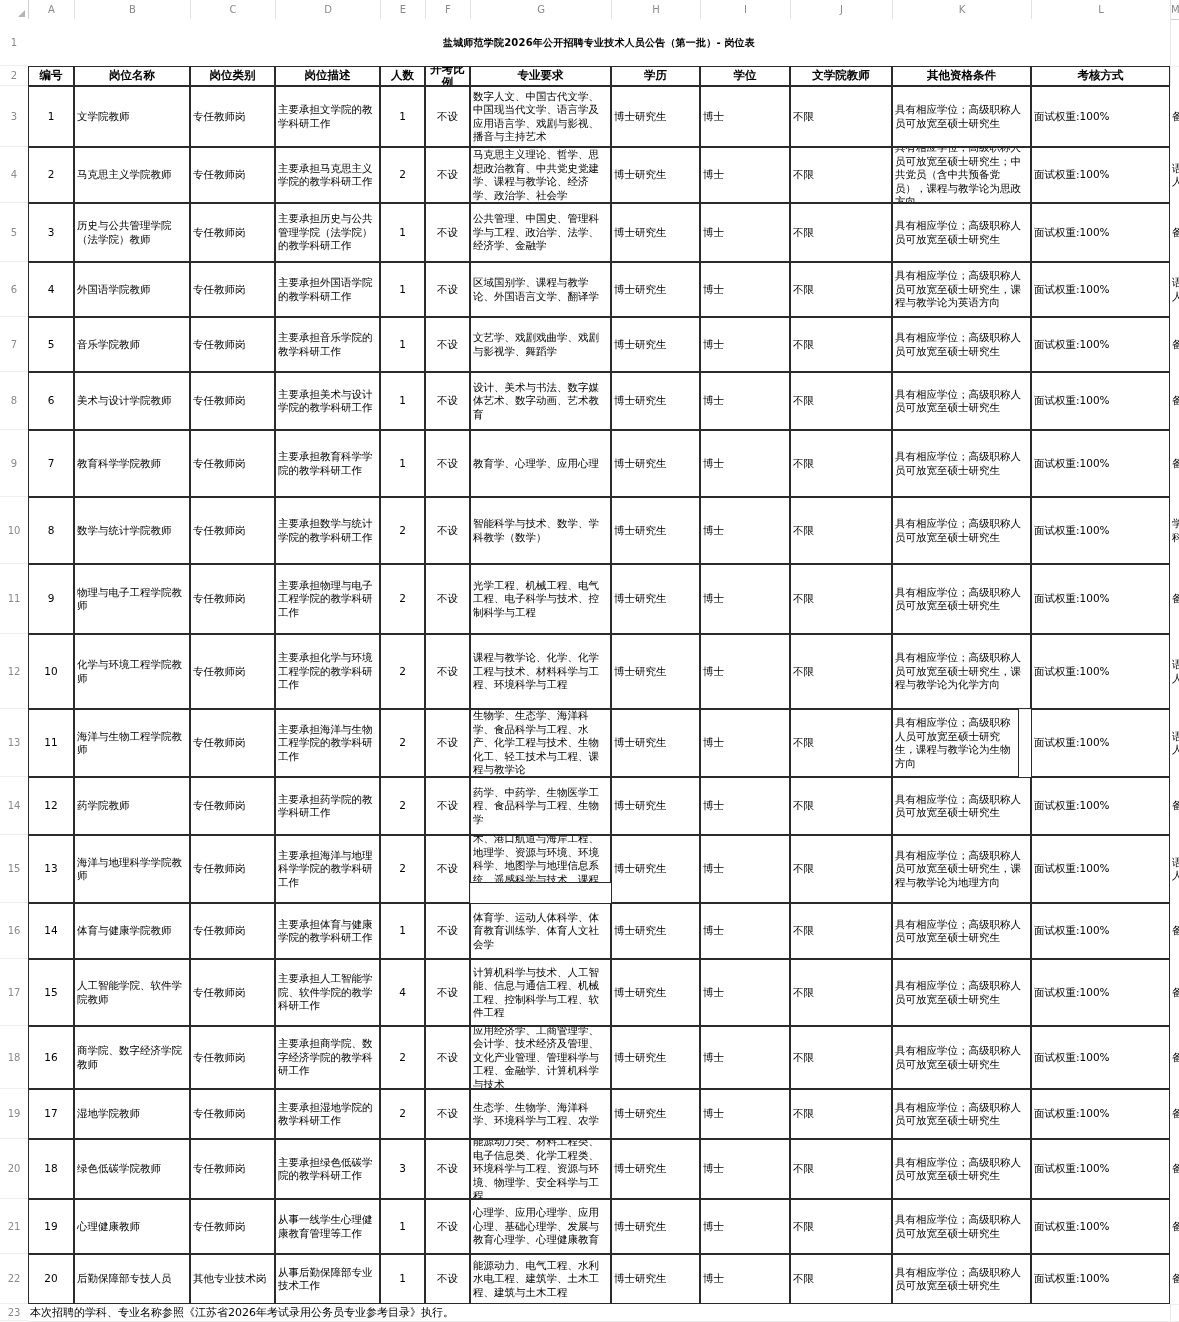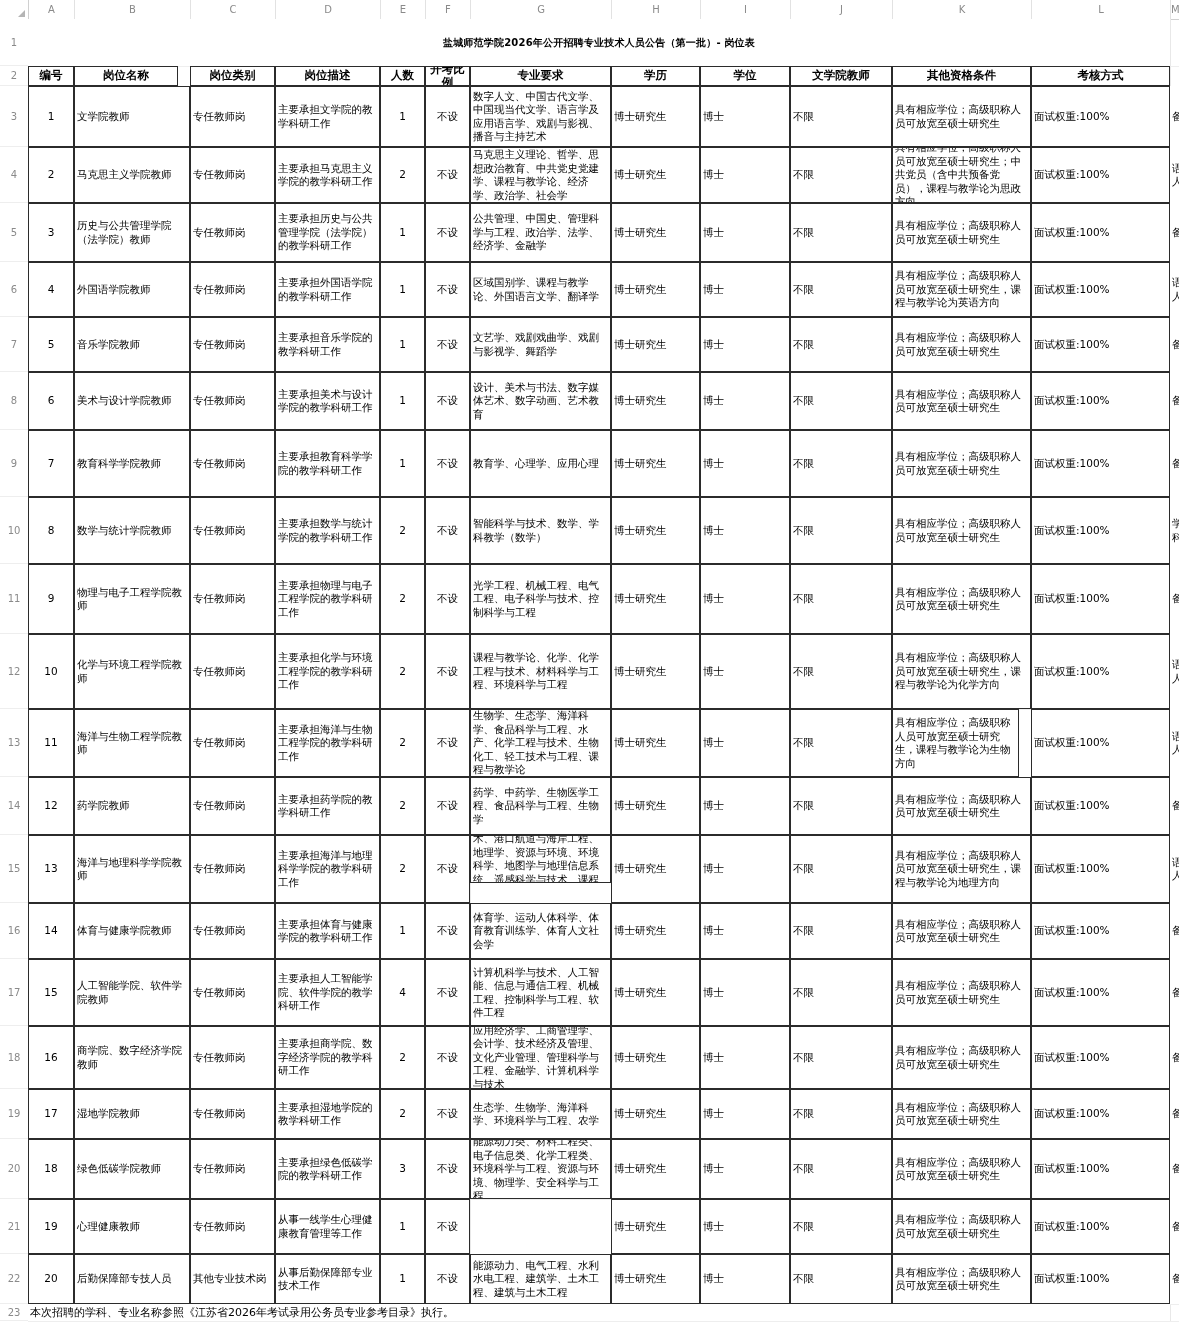--- a/index.html
+++ b/index.html
@@ -153,21 +153,21 @@
       <div class="gline-h" style="top: 940px; width: 1151px;"></div>
       <div class="gline-h" style="top: 1007px; width: 1151px;"></div>
       <div class="gline-h" style="top: 1070px; width: 1151px;"></div>
       <div class="gline-h" style="top: 1120px; width: 1151px;"></div>
       <div class="gline-h" style="top: 1180px; width: 1151px;"></div>
       <div class="gline-h" style="top: 1235px; width: 1151px;"></div>
       <div class="gline-h" style="top: 1285px; width: 1151px;"></div>
       <div class="gline-h" style="top: 1302px; width: 1151px;"></div>
       <div class="cell title" style="left: 0px; top: 0px; width: 1142px; height: 47px;">盐城师范学院2026年公开招聘专业技术人员公告（第一批）- 岗位表</div>
       <div class="cell bx vc ctr hdrcell wrap" style="left: 0px; top: 47px; width: 46px; height: 20px;">编号</div>
-      <div class="cell bx vc ctr hdrcell wrap" style="left: 46px; top: 47px; width: 104px; height: 20px;">岗位名称</div>
+      <div class="cell bx vc ctr hdrcell wrap" style="left: 46px; top: 47px; width: 116px; height: 20px;">岗位名称</div>
       <div class="cell bx vc ctr hdrcell wrap" style="left: 162px; top: 47px; width: 85px; height: 20px;">岗位类别</div>
       <div class="cell bx vc ctr hdrcell wrap" style="left: 247px; top: 47px; width: 105px; height: 20px;">岗位描述</div>
       <div class="cell bx vc ctr hdrcell wrap" style="left: 352px; top: 47px; width: 45px; height: 20px;">人数</div>
       <div class="cell bx vc ctr hdrcell wrap" style="left: 397px; top: 47px; width: 45px; height: 20px;">开考比例</div>
       <div class="cell bx vc ctr hdrcell wrap" style="left: 442px; top: 47px; width: 141px; height: 20px;">专业要求</div>
       <div class="cell bx vc ctr hdrcell wrap" style="left: 583px; top: 47px; width: 89px; height: 20px;">学历</div>
       <div class="cell bx vc ctr hdrcell wrap" style="left: 672px; top: 47px; width: 90px; height: 20px;">学位</div>
       <div class="cell bx vc ctr hdrcell wrap" style="left: 762px; top: 47px; width: 102px; height: 20px;">文学院教师</div>
       <div class="cell bx vc ctr hdrcell wrap" style="left: 864px; top: 47px; width: 139px; height: 20px;">其他资格条件</div>
       <div class="cell bx vc ctr hdrcell wrap" style="left: 1003px; top: 47px; width: 139px; height: 20px;">考核方式</div>
@@ -404,20 +404,21 @@
       <div class="cell bx vc lft wrap" style="left: 762px; top: 1120px; width: 102px; height: 60px;">不限</div>
       <div class="cell bx vc lft wrap" style="left: 864px; top: 1120px; width: 139px; height: 60px;">具有相应学位；高级职称人员可放宽至硕士研究生</div>
       <div class="cell bx vc lft wrap" style="left: 1003px; top: 1120px; width: 139px; height: 60px;">面试权重:100%</div>
       <div class="cell vc lft wrap" style="left: 1142px; top: 1120px; width: 9px; height: 60px;">备</div>
       <div class="cell bx vc ctr" style="left: 0px; top: 1180px; width: 46px; height: 55px;">19</div>
       <div class="cell bx vc lft wrap" style="left: 46px; top: 1180px; width: 116px; height: 55px;">心理健康教师</div>
       <div class="cell bx vc lft wrap" style="left: 162px; top: 1180px; width: 85px; height: 55px;">专任教师岗</div>
       <div class="cell bx vc lft wrap" style="left: 247px; top: 1180px; width: 105px; height: 55px;">从事一线学生心理健康教育管理等工作</div>
       <div class="cell bx vc ctr" style="left: 352px; top: 1180px; width: 45px; height: 55px;">1</div>
       <div class="cell bx vc ctr" style="left: 397px; top: 1180px; width: 45px; height: 55px;">不设</div>
+      <div class="cell bx vc lft wrap" style="left: 442px; top: 1180px; width: 141px; height: 55px;">心理学、应用心理学、应用心理、基础心理学、发展与教育心理学、心理健康教育</div>
       <div class="cell bx vc lft wrap" style="left: 583px; top: 1180px; width: 89px; height: 55px;">博士研究生</div>
       <div class="cell bx vc lft wrap" style="left: 672px; top: 1180px; width: 90px; height: 55px;">博士</div>
       <div class="cell bx vc lft wrap" style="left: 762px; top: 1180px; width: 102px; height: 55px;">不限</div>
       <div class="cell bx vc lft wrap" style="left: 864px; top: 1180px; width: 139px; height: 55px;">具有相应学位；高级职称人员可放宽至硕士研究生</div>
       <div class="cell bx vc lft wrap" style="left: 1003px; top: 1180px; width: 139px; height: 55px;">面试权重:100%</div>
       <div class="cell vc lft wrap" style="left: 1142px; top: 1180px; width: 9px; height: 55px;">备</div>
       <div class="cell bx vc ctr" style="left: 0px; top: 1235px; width: 46px; height: 50px;">20</div>
       <div class="cell bx vc lft wrap" style="left: 46px; top: 1235px; width: 116px; height: 50px;">后勤保障部专技人员</div>
       <div class="cell bx vc lft wrap" style="left: 162px; top: 1235px; width: 85px; height: 50px;">其他专业技术岗</div>
       <div class="cell bx vc lft wrap" style="left: 247px; top: 1235px; width: 105px; height: 50px;">从事后勤保障部专业技术工作</div>

